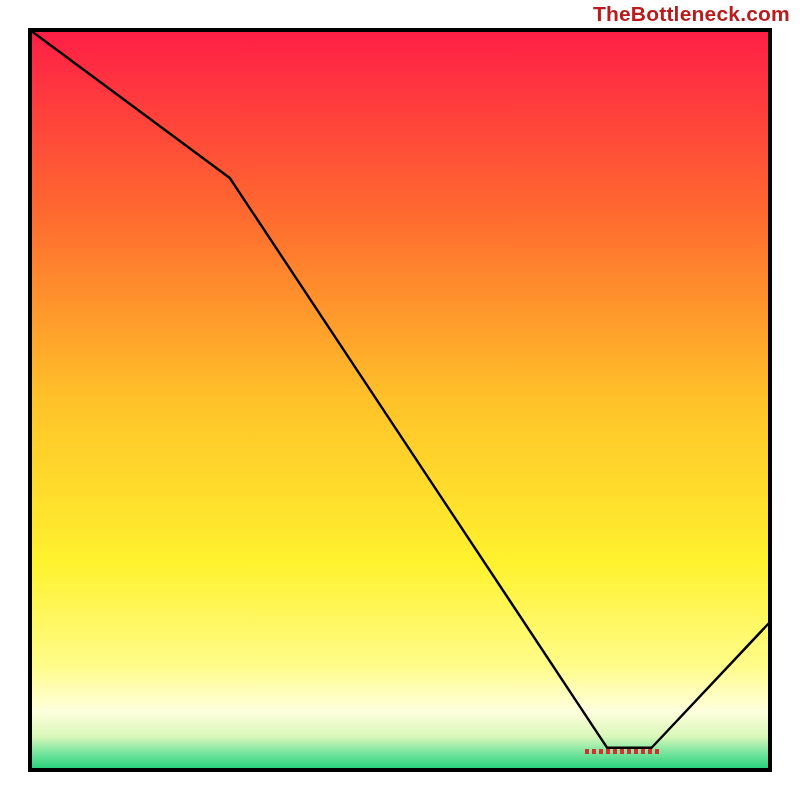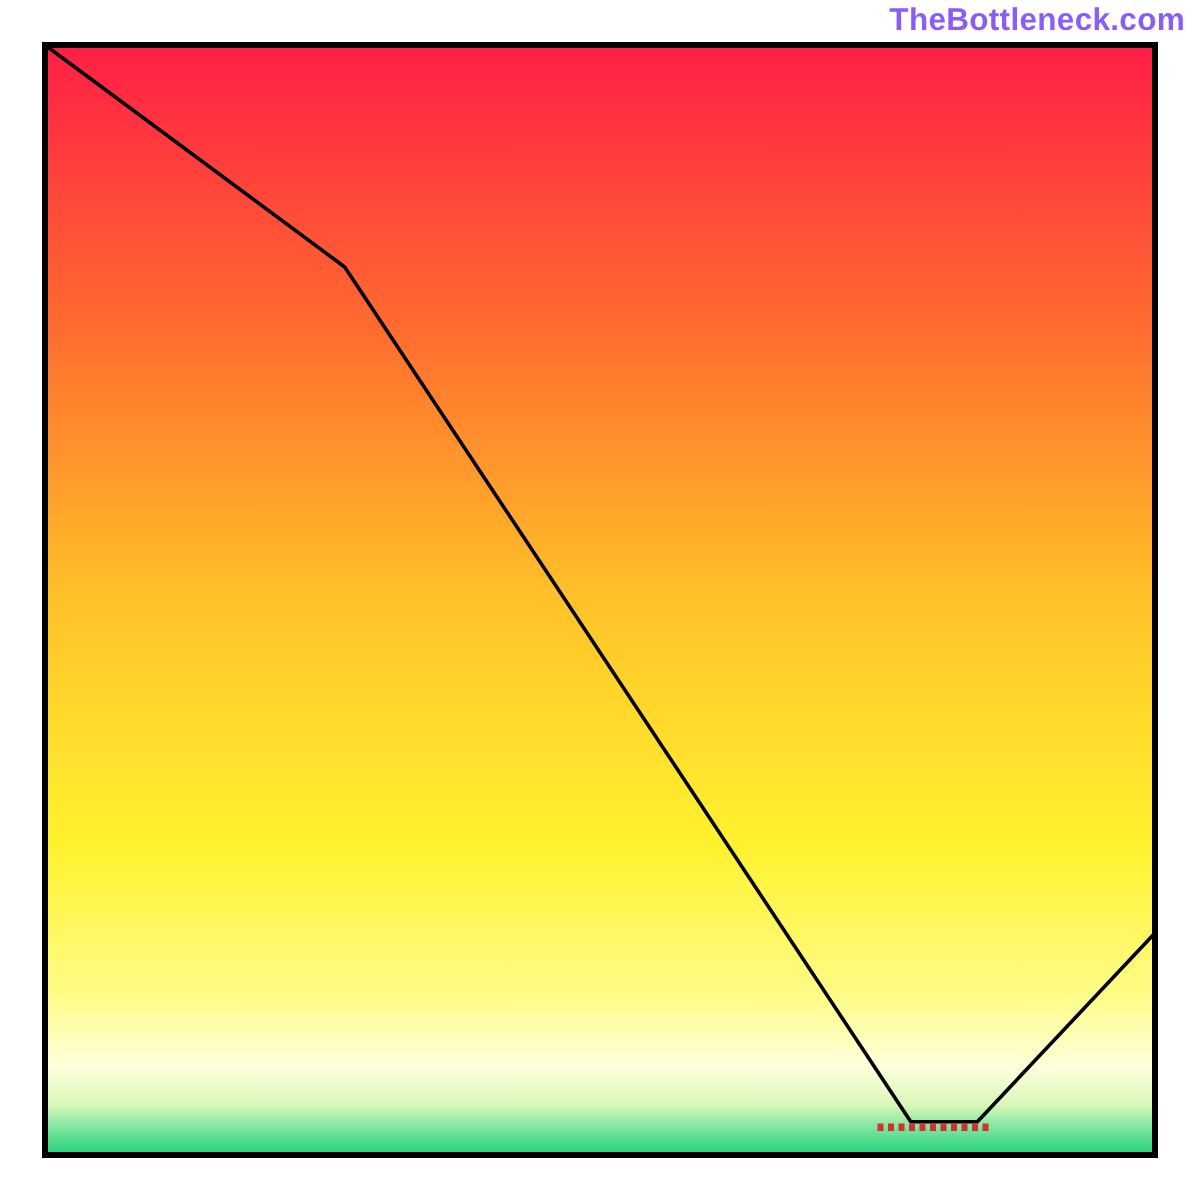--- a/index.html
+++ b/index.html
@@ -33,21 +33,21 @@
     font-size: 9px;
     font-weight: 700;
     letter-spacing: 0.5px;
     color: #d62f2f;
   }
 </style>
 </head>
 <body>
 <div class="frame">
 
-<div class="watermark" style="color: #8b5cf6;">TheBottleneck.com</div>
+<div class="watermark" style="color: #b91c1c;">TheBottleneck.com</div>
 
 <svg class="chart" width="800" height="800" viewBox="0 0 800 800">
   <defs>
     <linearGradient id="bg-grad" x1="0" y1="0" x2="0" y2="1">
 
     <stop offset="0%" stop-color="#ff1e46"></stop>
           <stop offset="25%" stop-color="#ff6a2f"></stop>
           <stop offset="50%" stop-color="#ffc229"></stop>
           <stop offset="72%" stop-color="#fff22e"></stop>
           <stop offset="86%" stop-color="#fffc8a"></stop>

